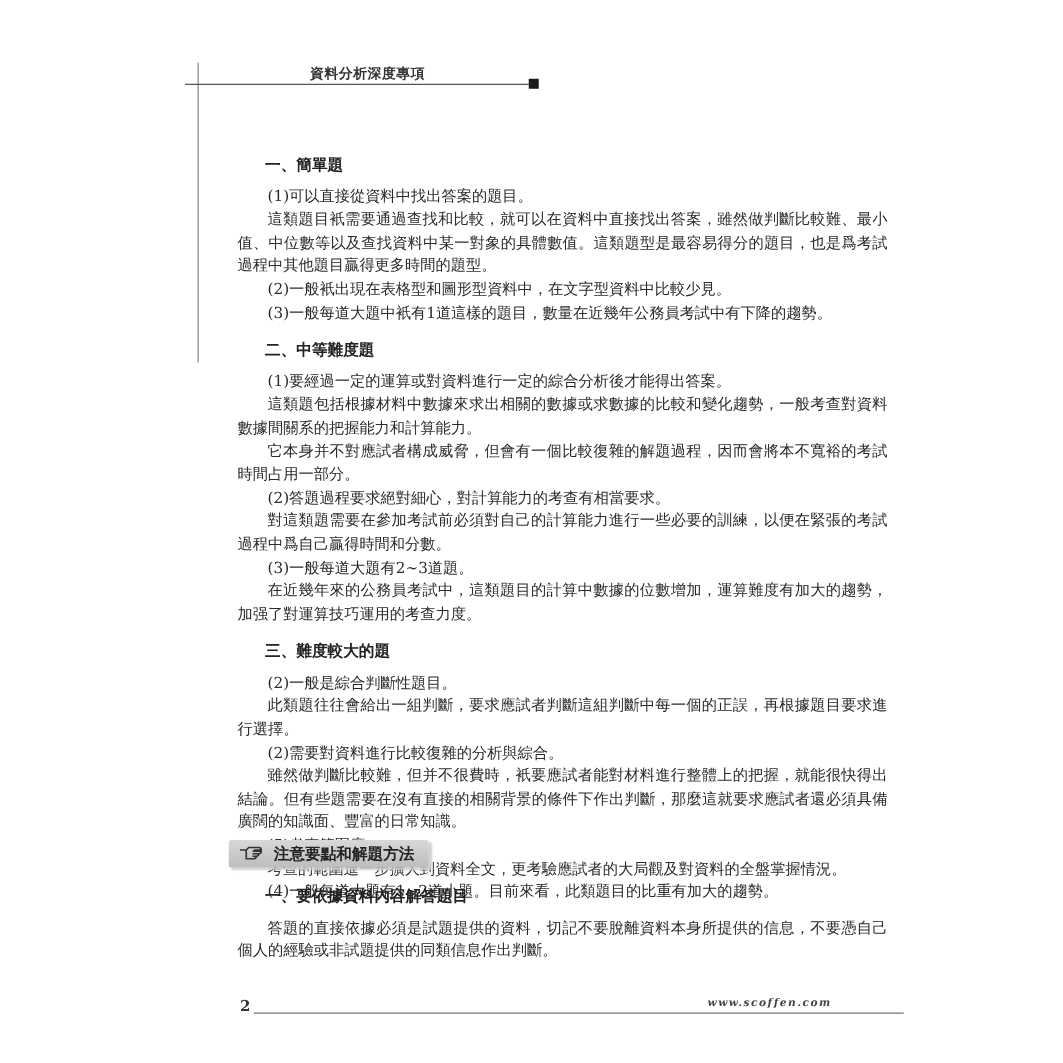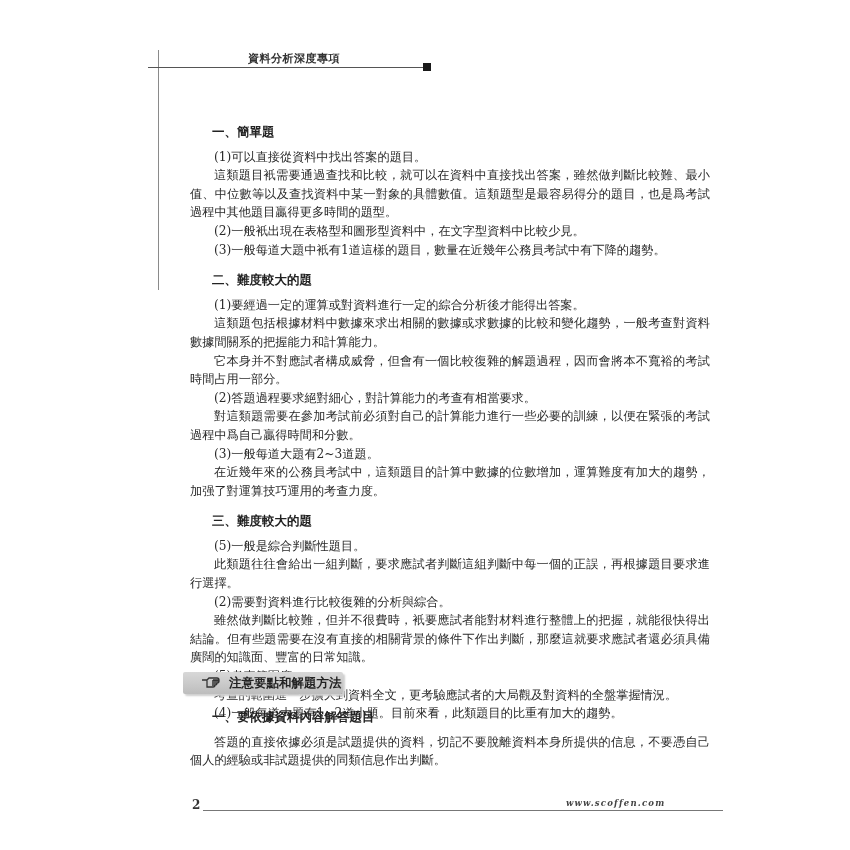--- a/index.html
+++ b/index.html
@@ -14,21 +14,21 @@
   .running-head { position:absolute; left:248px; top:51px; font-size:11px; font-weight:bold; color:#333; letter-spacing:0.5px; }
   .content { position:absolute; left:190px; top:85px; width:520px; font-size:12.2px; line-height:18.6px;margin-top:32px; }
   .h2 { font-weight:bold; font-size:12.5px; margin:6px 0 6px 22px; color:#222; }
   .p { text-indent:24px; margin:0; text-align:justify; }
   .item { margin:0 0 0 24px; }
   .gap { height:6px; }
   .banner {
     position:absolute; left:183px; top:672px; width:160px; height:22px;
     background:linear-gradient(#d8d8d8,#bdbdbd); border-radius:2px;
     box-shadow: 2px 2px 2px #cfcfcf;
-    display:flex; align-items:center; padding-left:18px; box-sizing:border-box;
+    display:flex; align-items:center; padding-left:8px; box-sizing:border-box;
     font-family:"DejaVu Sans","Liberation Sans",sans-serif; font-weight:bold; font-size:12.5px; color:#222;
   }
   .banner .icon { width:22px; height:14px; margin-right:6px; }
   .section2 { position:absolute; left:190px; top:702px; width:520px; font-size:12.2px; line-height:18.6px; }
   .footer-num { position:absolute; left:192px; top:798px; font-size:12px; font-weight:bold; color:#333; }
   .footer-line { position:absolute; left:203px; top:810px; width:520px; height:1px; background:#777; }
   .footer-url { position:absolute; left:566px; top:798px; font-size:8.5px; font-style:italic; letter-spacing:1.2px; color:#444;font-weight:bold; }
 </style>
 </head>
 <body>
@@ -39,31 +39,31 @@
   <div class="hsquare"></div>
   <div class="running-head">資料分析深度專項</div>
 
   <div class="content">
     <div class="h2">一、簡單題</div>
     <p class="item">(1)可以直接從資料中找出答案的題目。</p>
     <p class="p">這類題目衹需要通過查找和比較，就可以在資料中直接找出答案，雖然做判斷比較難、最小值、中位數等以及查找資料中某一對象的具體數值。這類題型是最容易得分的題目，也是爲考試過程中其他題目贏得更多時間的題型。</p>
     <p class="item">(2)一般衹出現在表格型和圖形型資料中，在文字型資料中比較少見。</p>
     <p class="item">(3)一般每道大題中衹有1道這樣的題目，數量在近幾年公務員考試中有下降的趨勢。</p>
     <div class="gap"></div>
-    <div class="h2">二、難度較大的題</div>
+    <div class="h2">二、中等難度題</div>
     <p class="item">(1)要經過一定的運算或對資料進行一定的綜合分析後才能得出答案。</p>
     <p class="p">這類題包括根據材料中數據來求出相關的數據或求數據的比較和變化趨勢，一般考查對資料數據間關系的把握能力和計算能力。</p>
     <p class="p">它本身并不對應試者構成威脅，但會有一個比較復雜的解題過程，因而會將本不寬裕的考試時間占用一部分。</p>
     <p class="item">(2)答題過程要求絕對細心，對計算能力的考查有相當要求。</p>
     <p class="p">對這類題需要在參加考試前必須對自己的計算能力進行一些必要的訓練，以便在緊張的考試過程中爲自己贏得時間和分數。</p>
     <p class="item">(3)一般每道大題有2~3道題。</p>
     <p class="p">在近幾年來的公務員考試中，這類題目的計算中數據的位數增加，運算難度有加大的趨勢，加强了對運算技巧運用的考查力度。</p>
     <div class="gap"></div>
     <div class="h2">三、難度較大的題</div>
-    <p class="item">(5)一般是綜合判斷性題目。</p>
+    <p class="item">(2)一般是綜合判斷性題目。</p>
     <p class="p">此類題往往會給出一組判斷，要求應試者判斷這組判斷中每一個的正誤，再根據題目要求進行選擇。</p>
     <p class="item">(2)需要對資料進行比較復雜的分析與綜合。</p>
     <p class="p">雖然做判斷比較難，但并不很費時，衹要應試者能對材料進行整體上的把握，就能很快得出結論。但有些題需要在沒有直接的相關背景的條件下作出判斷，那麼這就要求應試者還必須具備廣闊的知識面、豐富的日常知識。</p>
     <p class="item">(5)考查範圍廣。</p>
     <p class="p">考查的範圍進一步擴大到資料全文，更考驗應試者的大局觀及對資料的全盤掌握情況。</p>
     <p class="item">(4)一般每道大題有1~2道小題。目前來看，此類題目的比重有加大的趨勢。</p>
   </div>
 
   <div class="banner">
     <svg class="icon" viewBox="0 0 22 14">

